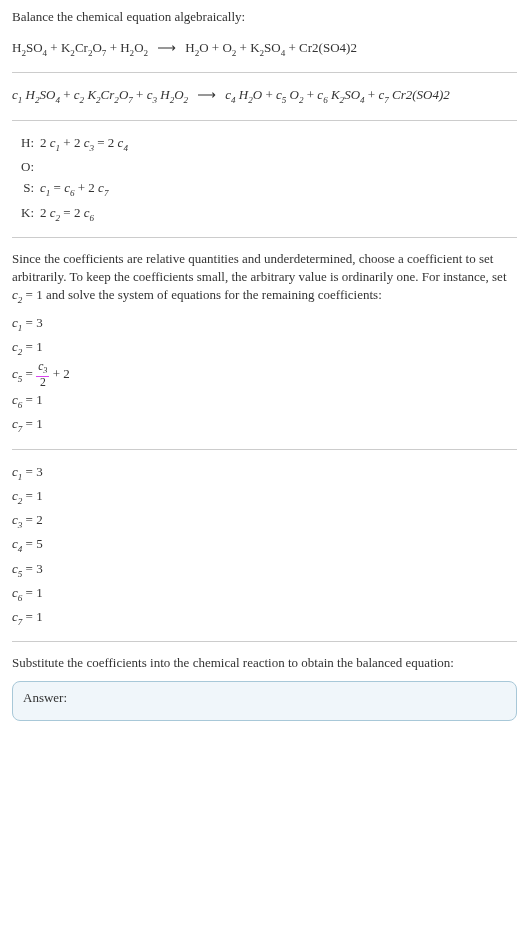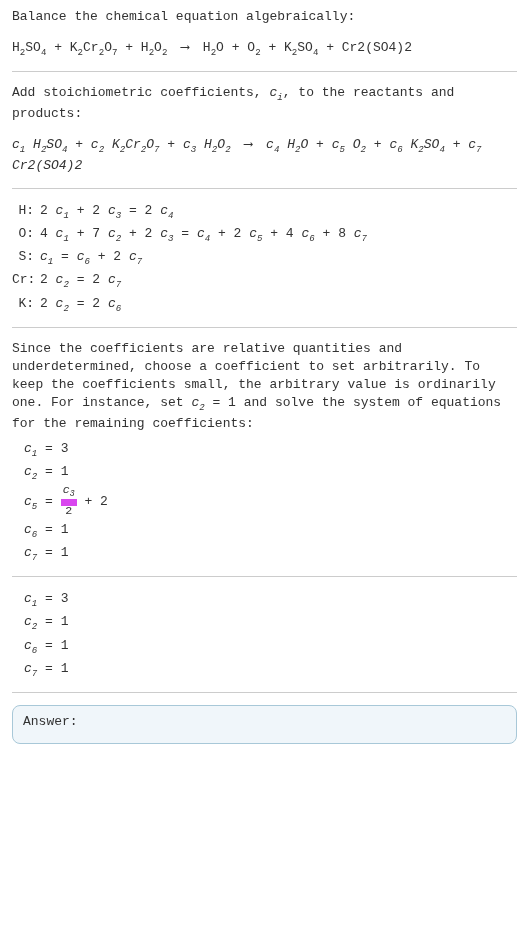--- a/index.html
+++ b/index.html
@@ -10,21 +10,20 @@
     body {
       font-family: Georgia, 'Times New Roman', serif;
       font-size: 13px;
       color: #333;
       background: #fff;
       width: 529px;
       padding: 8px 12px;
     }
     .section {
       margin-bottom: 4px;
-      font-family: Liberation Mono, monospace;
     }
     hr {
       border: none;
       border-top: 1px solid #ccc;
       margin: 12px 0;
     }
     .intro {
       margin-bottom: 6px;
       line-height: 1.4;
     }
@@ -37,21 +36,21 @@
       align-items: flex-start;
       margin: 2px 0;
       line-height: 1.5;
     }
     .atom-label {
       width: 28px;
       text-align: right;
       padding-right: 6px;
     }
     .coeff-row {
-      margin: 2px 12px;
+      margin: 2px 0;
       line-height: 1.5;
     }
     sub {
       font-size: 0.7em;
       vertical-align: sub;
     }
     .ital {
       font-style: italic;
     }
     .arrow {
@@ -72,21 +71,21 @@
     }
     .frac {
       display: inline-block;
       vertical-align: middle;
       text-align: center;
       font-size: 0.9em;
       line-height: 1;
     }
     .frac-num {
       display: block;
-      border-bottom: 7px solid #d946ef;
+      border-bottom: 1px solid #d946ef;
       padding: 0 2px;
     }
     .frac-den {
       display: block;
       padding: 0 2px;
     }
   </style>
 </head>
 <body>
 
@@ -95,23 +94,20 @@
   <div class="equation">
     <span>H<sub>2</sub>SO<sub>4</sub> + K<sub>2</sub>Cr<sub>2</sub>O<sub>7</sub> + H<sub>2</sub>O<sub>2</sub></span>
     <span class="arrow">⟶</span>
     <span>H<sub>2</sub>O + O<sub>2</sub> + K<sub>2</sub>SO<sub>4</sub> + Cr2(SO4)2</span>
   </div>
 </div>
 
 <hr>
 
 <div class="section">
-  <div class="intro">
-    Add stoichiometric coefficients, <span class="ital">c<sub>i</sub></span>, to the reactants and products:
-  </div>
   <div class="equation">
     <span class="ital"><span class="ital">c<sub>1</sub></span> H<sub>2</sub>SO<sub>4</sub></span> + 
     <span class="ital"><span class="ital">c<sub>2</sub></span> K<sub>2</sub>Cr<sub>2</sub>O<sub>7</sub></span> + 
     <span class="ital"><span class="ital">c<sub>3</sub></span> H<sub>2</sub>O<sub>2</sub></span>
     <span class="arrow">⟶</span>
     <span class="ital"><span class="ital">c<sub>4</sub></span> H<sub>2</sub>O</span> + 
     <span class="ital"><span class="ital">c<sub>5</sub></span> O<sub>2</sub></span> + 
     <span class="ital"><span class="ital">c<sub>6</sub></span> K<sub>2</sub>SO<sub>4</sub></span> + 
     <span class="ital"><span class="ital">c<sub>7</sub></span> Cr2(SO4)2</span>
   </div>
@@ -120,29 +116,24 @@
 <hr>
 
 <div class="section">
   <div id="atom-eqs">
       <div class="atom-row">
         <div class="atom-label">H:</div>
         <div>2 <span class="ital">c<sub>1</sub></span> + 2 <span class="ital">c<sub>3</sub></span> = 2 <span class="ital">c<sub>4</sub></span></div>
       </div>
       <div class="atom-row">
         <div class="atom-label">O:</div>
-        <div>4 <span class="ital">c<sub>1</sub></span> + 7 <span class="ital">c<sub>2</sub></span> + 2 <span class="ital">c<sub>3</sub></span> = <span class="ital">c<sub>4</sub></span> + 2 <span class="ital">c<sub>5</sub></span> + 4 <span class="ital">c<sub>6</sub></span> + 8 <span class="ital">c<sub>7</sub></span></div>
       </div>
       <div class="atom-row">
         <div class="atom-label">S:</div>
         <div><span class="ital">c<sub>1</sub></span> = <span class="ital">c<sub>6</sub></span> + 2 <span class="ital">c<sub>7</sub></span></div>
-      </div>
-      <div class="atom-row">
-        <div class="atom-label">Cr:</div>
-        <div>2 <span class="ital">c<sub>2</sub></span> = 2 <span class="ital">c<sub>7</sub></span></div>
       </div>
       <div class="atom-row">
         <div class="atom-label">K:</div>
         <div>2 <span class="ital">c<sub>2</sub></span> = 2 <span class="ital">c<sub>6</sub></span></div>
       </div>
     </div>
 </div>
 
 <hr>
 
@@ -156,24 +147,28 @@
       <div class="coeff-row"><span class="ital">c<sub>7</sub></span> = 1</div>
     </div>
 </div>
 
 <hr>
 
 <div class="section">
   <div id="final-sol">
       <div class="coeff-row"><span class="ital">c<sub>1</sub></span> = 3</div>
       <div class="coeff-row"><span class="ital">c<sub>2</sub></span> = 1</div>
+      <div class="coeff-row"><span class="ital">c<sub>3</sub></span> = 2</div>
+      <div class="coeff-row"><span class="ital">c<sub>4</sub></span> = 5</div>
+      <div class="coeff-row"><span class="ital">c<sub>5</sub></span> = 3</div>
       <div class="coeff-row"><span class="ital">c<sub>6</sub></span> = 1</div>
       <div class="coeff-row"><span class="ital">c<sub>7</sub></span> = 1</div>
     </div>
 </div>
 
 <hr>
 
 <div class="section">
+  <div class="intro">Substitute the coefficients into the chemical reaction to obtain the balanced equation:</div>
   <div class="answer-box">
     <div class="answer-label">Answer:</div>
   </div>
 </div>
 
 </body></html>

